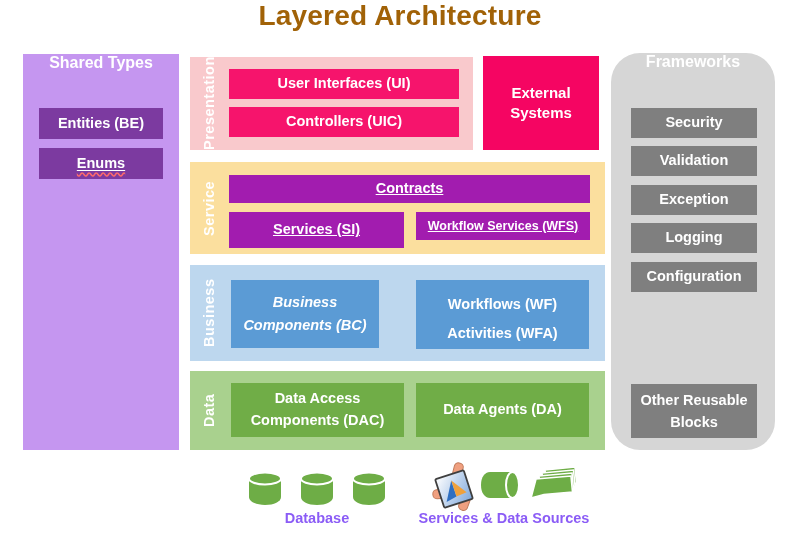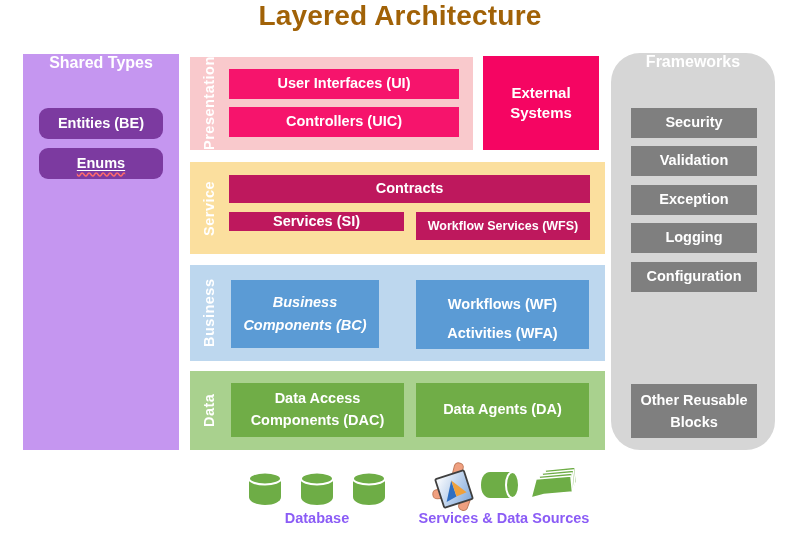--- a/index.html
+++ b/index.html
@@ -11,24 +11,24 @@
   .box{position:absolute;display:flex;align-items:center;justify-content:center;text-align:center;color:#fff;font-weight:bold;font-size:14.5px;line-height:1.35;}
   .vlabel{position:absolute;left:0;top:0;width:38px;display:flex;align-items:center;justify-content:center;
           writing-mode:vertical-rl;transform:rotate(180deg);color:#fff;font-weight:bold;font-size:14.5px;letter-spacing:0.5px;}
   
   .p-shared{background:#C596F0;}
   .p-pres{background:#F9C9CC;}
   .p-serv{background:#FBDF9E;}
   .p-bus{background:#BDD7EE;}
   .p-data{background:#A9D18E;}
   .p-fw{background:#D6D6D6;}
-  .b-purple{background:#7C3AA0;border-radius:9px;}
+  .b-purple{background:#7C3AA0;}
   .b-pink{background:#F6146C;}
   .b-extpink{background:#F50562;}
-  .b-orange{background:#be185d;}
+  .b-orange{background:#a21caf;text-decoration:underline;}
   .b-blue{background:#5B9BD5;}
   .b-green{background:#70AD47;}
   .b-gray{background:#7F7F7F;}
   .squiggle{text-decoration:underline wavy #FF6A6A;text-underline-offset:4px;}
   .squiggle .inner{text-decoration:underline solid #ffffff;text-underline-offset:2px;}
   .footer-label{position:absolute;text-align:center;font-size:14.5px;font-weight:bold;color:#8b5cf6;}
   .icon{position:absolute;}
 </style>
 </head>
 <body>
@@ -49,21 +49,21 @@
     <div class="vlabel" style="height:93px;">Presentation</div>
     <div class="box b-pink" style="left:39px;top:12px;width:230px;height:30px;">User Interfaces (UI)</div>
     <div class="box b-pink" style="left:39px;top:50px;width:230px;height:30px;">Controllers (UIC)</div>
   </div>
 
   <div class="box b-extpink" style="left:483px;top:56px;width:116px;height:94px;padding:0 32px;box-sizing:border-box;font-size:15px;">External Systems</div>
 
   <div class="panel p-serv" style="left:190px;top:162px;width:415px;height:92px;">
     <div class="vlabel" style="height:92px;">Service</div>
     <div class="box b-orange" style="left:39px;top:13px;width:361px;height:28px;">Contracts</div>
-    <div class="box b-orange" style="left:39px;top:50px;width:175px;height:19px;">Services (SI)</div>
+    <div class="box b-orange" style="left:39px;top:50px;width:175px;height:36px;">Services (SI)</div>
     <div class="box b-orange" style="left:226px;top:50px;width:174px;height:28px;font-size:12.5px;">Workflow Services (WFS)</div>
   </div>
 
   <div class="panel p-bus" style="left:190px;top:265px;width:415px;height:96px;">
     <div class="vlabel" style="height:96px;">Business</div>
     <div class="box b-blue" style="left:41px;top:15px;width:148px;height:68px;padding:9px 10px;box-sizing:border-box;line-height:1.6;font-style:italic;">Business Components (BC)</div>
     <div class="box b-blue" style="left:226px;top:15px;width:173px;height:49px;">Workflows (WF)</div>
     <div class="box b-blue" style="left:226px;top:54px;width:173px;height:30px;">Activities (WFA)</div>
   </div>
 

